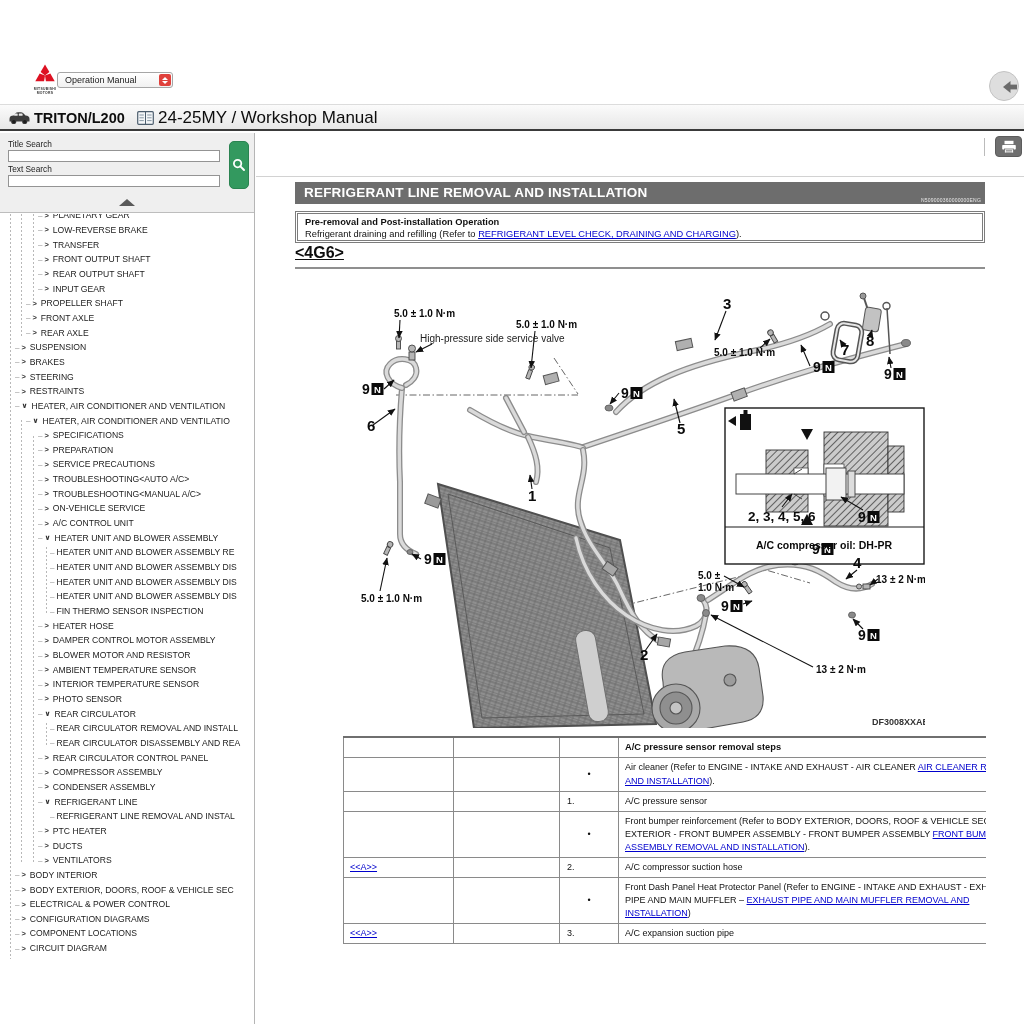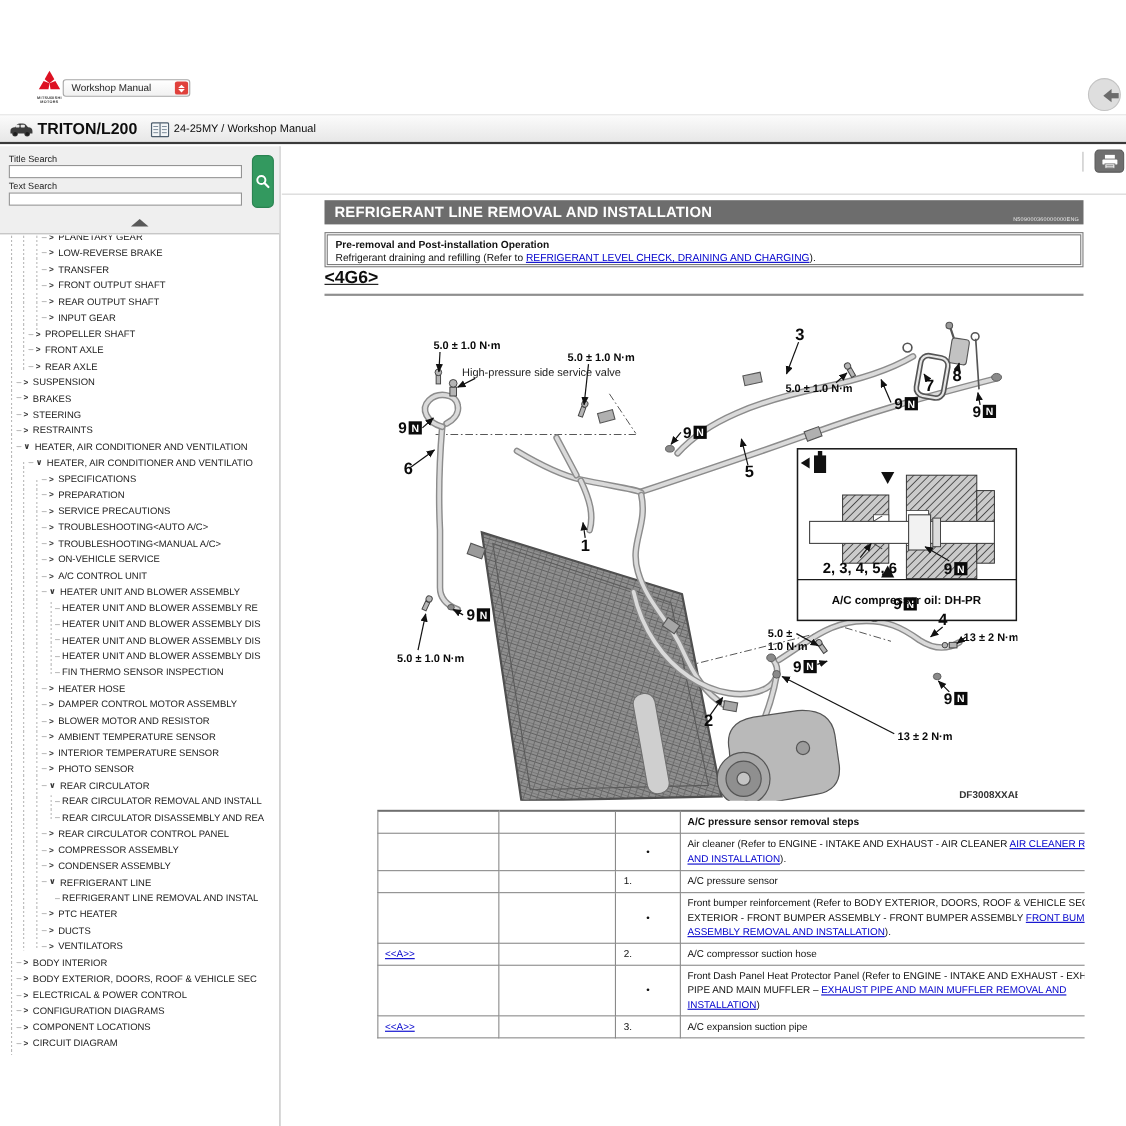--- a/index.html
+++ b/index.html
@@ -15,21 +15,21 @@
           background:linear-gradient(#ffffff,#f1f1f1);font-size:9px;line-height:14px;padding-left:7px;color:#222;}
   .appsel .stepper{position:absolute;right:1px;top:1px;bottom:1px;width:12px;border-radius:2px;background:#e0413c;}
   .appsel .stepper:before{content:"";position:absolute;left:3px;top:2.5px;border-left:3px solid transparent;border-right:3px solid transparent;border-bottom:3.5px solid #fff;}
   .appsel .stepper:after{content:"";position:absolute;left:3px;bottom:2.5px;border-left:3px solid transparent;border-right:3px solid transparent;border-top:3.5px solid #fff;}
   .backbtn{position:absolute;left:989px;top:16px;width:30px;height:30px;border-radius:50%;background:#dedede;border:1px solid #c3c3c3;}
   
   .vbar{position:absolute;left:0;top:105px;width:1024px;height:26px;background:linear-gradient(#fbfbfb,#e7e7e7);border-bottom:2px solid #3a3a3a;}
   .vbar .caricon{position:absolute;left:8px;top:6px;}
   .vbar .vname{position:absolute;left:34px;top:0;line-height:26px;font-size:14.5px;font-weight:bold;color:#0d0d0d;}
   .vbar .bookicon{position:absolute;left:137px;top:6px;}
-  .vbar .mname{position:absolute;left:158px;top:0;line-height:26px;font-size:10px;color:#0d0d0d;text-align:right;}
+  .vbar .mname{position:absolute;left:158px;top:0;line-height:26px;font-size:17px;color:#0d0d0d;text-align:right;}
   
   .sidebar{position:absolute;left:0;top:133px;width:255px;bottom:0;background:#fff;border-right:1px solid #b5b5b5;}
   .searchpanel{position:absolute;left:0;top:0;width:100%;height:80px;background:#efefef;border-bottom:1px solid #bdbdbd;}
   .slabel{position:absolute;left:8px;font-size:8.3px;color:#222;}
   .sinput{position:absolute;left:8px;width:212px;height:12px;background:#fff;border:1px solid #949494;font-size:8px;padding:0 3px;}
   .searchbtn{position:absolute;left:229px;top:8px;width:20px;height:48px;background:#33995f;border:1px solid #2a8351;border-radius:5px;padding:0;}
   .collapsearrow{position:absolute;left:119px;top:66px;width:0;height:0;border-left:8px solid transparent;border-right:8px solid transparent;border-bottom:7px solid #595959;}
   .tree{position:absolute;left:0;top:81px;right:0;bottom:0;overflow:hidden;}
   .treeinner{transform:translateY(-6px);}
   .trow{height:14.66px;display:flex;align-items:center;white-space:nowrap;overflow:hidden;font-size:8.6px;color:#1a1a1a;}
@@ -72,21 +72,21 @@
         <g fill="#dd1122" transform="translate(13,12.6)">
           <path d="M0,-11.2 L4.4,-3.6 L0,0 L-4.4,-3.6 Z"></path>
           <path d="M0,-11.2 L4.4,-3.6 L0,0 L-4.4,-3.6 Z" transform="rotate(120)"></path>
           <path d="M0,-11.2 L4.4,-3.6 L0,0 L-4.4,-3.6 Z" transform="rotate(240)"></path>
         </g>
       </svg>
       <span class="wm">MITSUBISHI</span>
       <span class="wm">MOTORS</span>
     </div>
     <div class="appsel">
-      <span>Workshop Manual</span>
+      <span>Operation Manual</span>
       <span class="stepper"></span>
     </div>
     <button class="backbtn">
       <svg width="28" height="28" viewBox="0 0 28 28" style="display:block;margin:0 auto">
         <polygon points="7,14 14.5,8 14.5,20" fill="#6b6b6b"></polygon>
         <rect x="14" y="11.6" width="7" height="4.8" fill="#6b6b6b"></rect>
       </svg>
     </button>
   </div>
 

